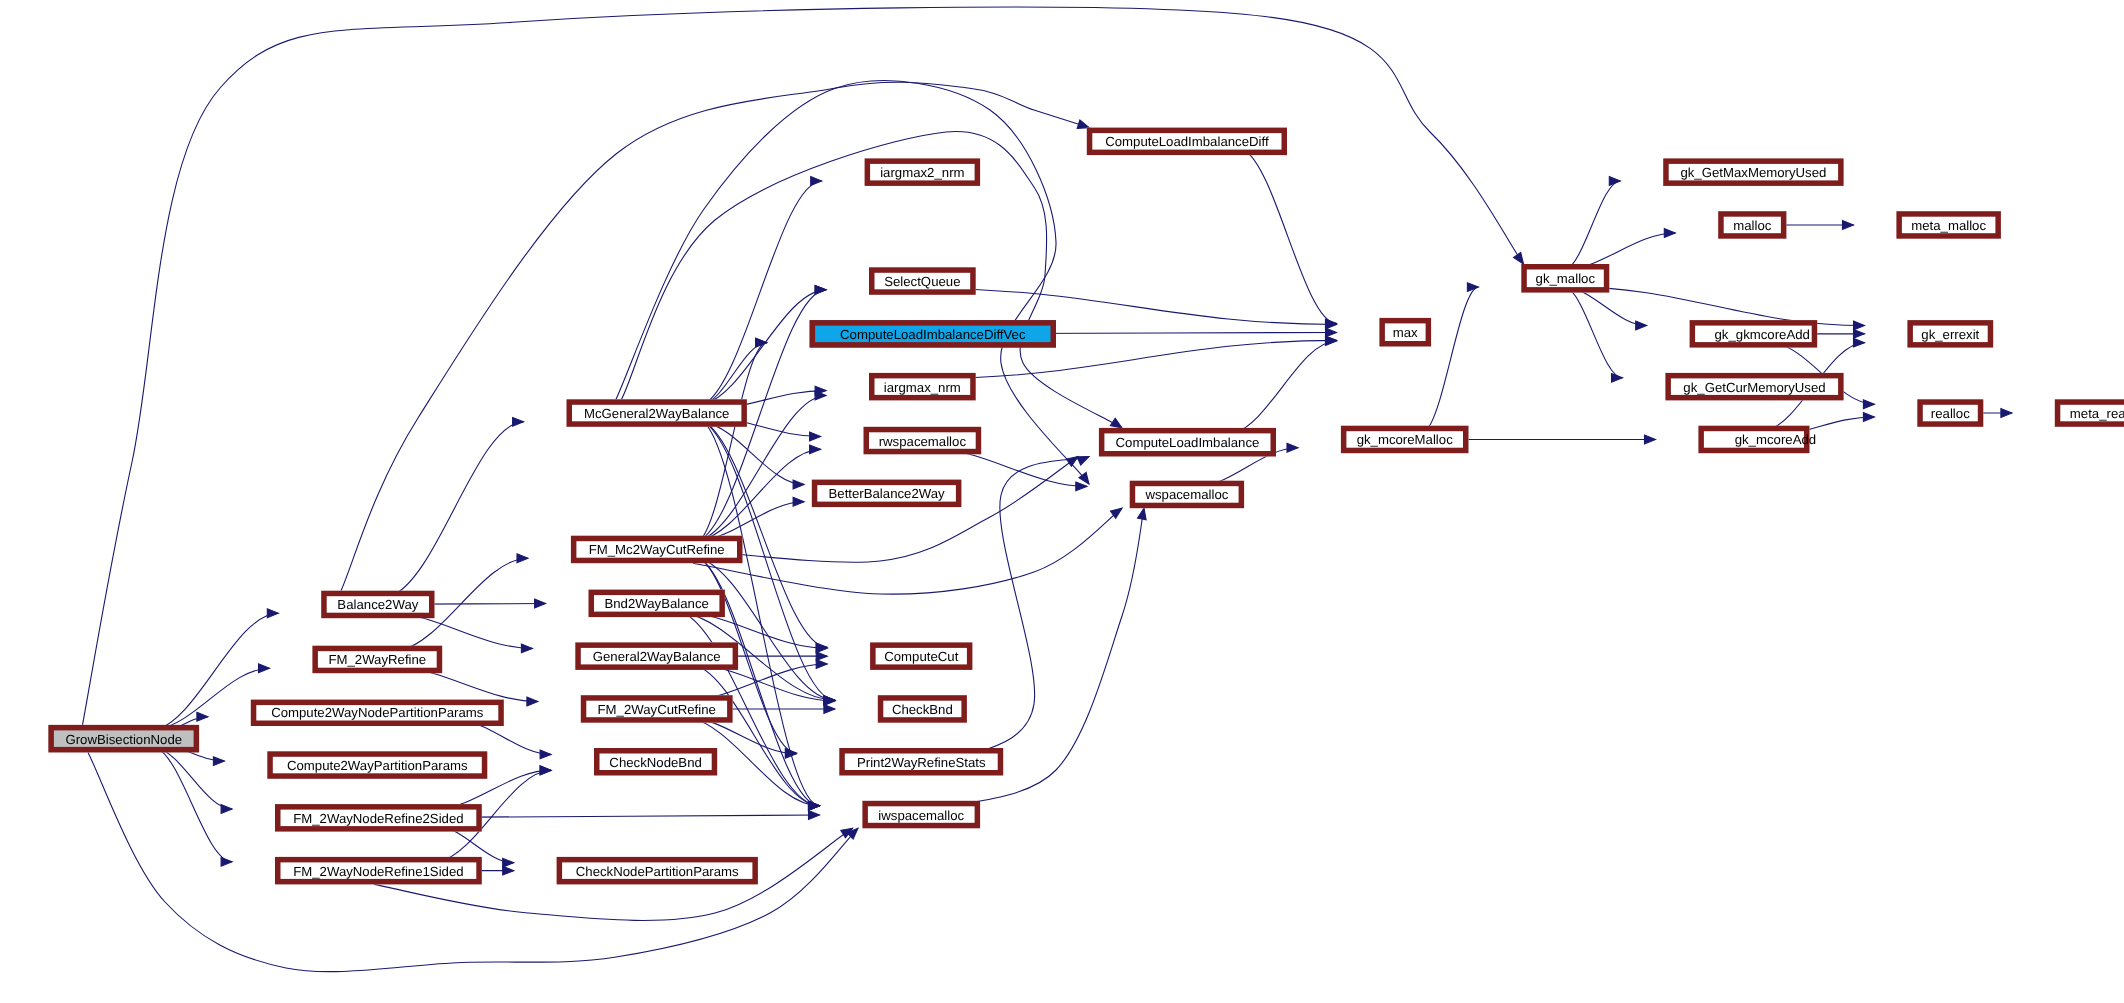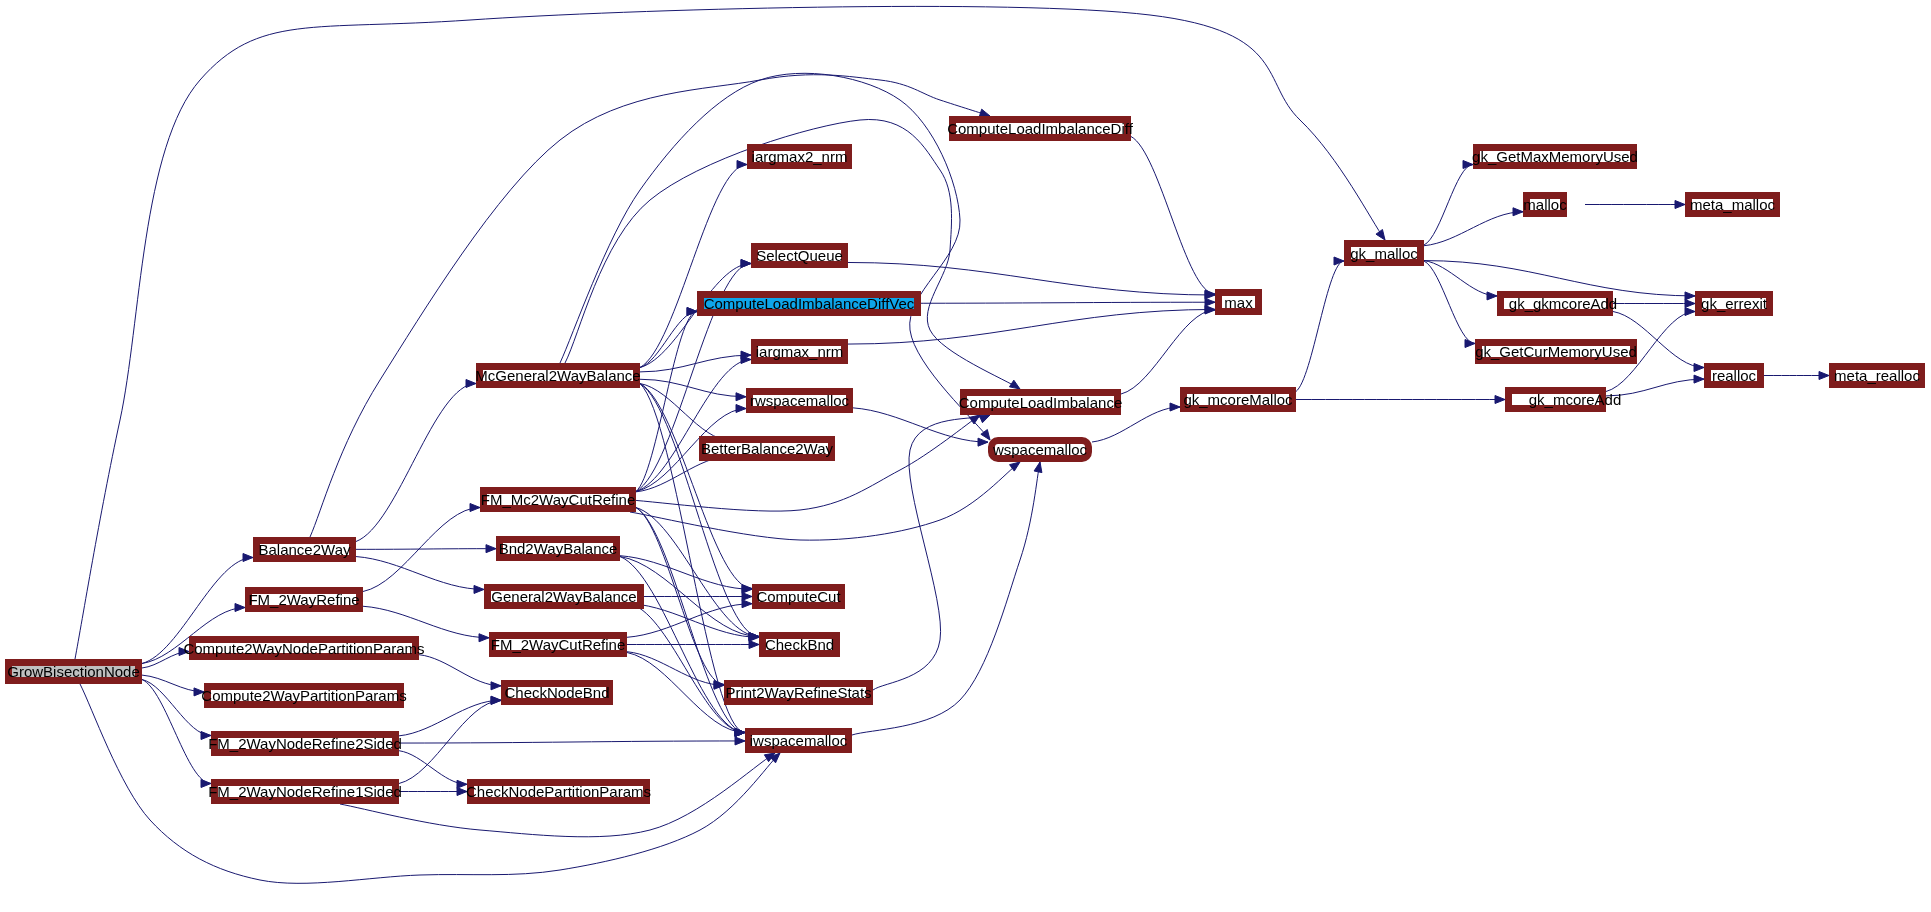--- a/index.html
+++ b/index.html
@@ -1,23 +1,23 @@
 <!DOCTYPE html>
 <html><head>
 <meta charset="utf-8">
 <style>
   html, body { margin: 0; padding: 0; background: #ffffff; }
   body { width: 1931px; height: 912px; position: relative; overflow: hidden;
          font-family: "Liberation Sans", "DejaVu Sans", sans-serif; }
   #graph { position: absolute; left: 0; top: 0; width: 1931px; height: 912px; }
   #edges { position: absolute; left: 0; top: 0; }
-  .node { position: absolute; box-sizing: border-box; border: 7px solid #7f1d1d;
-          background: #fff; font-size: 15px; color: #000; display: flex;
+  .node { position: absolute; box-sizing: border-box; border: 5px solid #7f1d1d;
+          background: #fff; font-size: 12px; color: #000; display: flex;
           align-items: center; justify-content: center; white-space: nowrap;
-          cursor: pointer; }
+          cursor: pointer; margin-left: 39px; }
   .node.root { background: #bfbfbf; }
   .edge { fill: none; stroke: #191970; stroke-width: 1; }
   .arrow { fill: #191970; stroke: #191970; }
 </style>
 </head>
 <body>
 
 <div id="graph">
   <svg id="edges" width="1931" height="912" xmlns="http://www.w3.org/2000/svg">
       <path d="M142,663.5 C180.85,652.9 214.15,557.5 253,557.5" class="edge" stroke="#191970"></path>
@@ -192,21 +192,21 @@
     </div>
     <div class="node" style="left: 476px; top: 363px; width: 164px; height: 25px; background: rgb(255, 255, 255);">
       <span>McGeneral2WayBalance</span>
     </div>
     <div class="node" style="left: 480px; top: 487px; width: 156px; height: 25px; background: rgb(255, 255, 255);">
       <span>FM_Mc2WayCutRefine</span>
     </div>
     <div class="node" style="left: 496px; top: 536px; width: 124px; height: 25px; background: rgb(255, 255, 255);">
       <span>Bnd2WayBalance</span>
     </div>
-    <div class="node" style="left: 484px; top: 584px; width: 160px; height: 25px; background: rgb(255, 255, 255);">
+    <div class="node" style="left: 484px; top: 584px; width: 148px; height: 25px; background: rgb(255, 255, 255);">
       <span>General2WayBalance</span>
     </div>
     <div class="node" style="left: 489px; top: 632px; width: 138px; height: 25px; background: rgb(255, 255, 255);">
       <span>FM_2WayCutRefine</span>
     </div>
     <div class="node" style="left: 501px; top: 680px; width: 112px; height: 25px; background: rgb(255, 255, 255);">
       <span>CheckNodeBnd</span>
     </div>
     <div class="node" style="left: 467px; top: 779px; width: 183px; height: 25px; background: rgb(255, 255, 255);">
       <span>CheckNodePartitionParams</span>
@@ -243,33 +243,33 @@
     </div>
     <div class="node" style="left: 949px; top: 116px; width: 182px; height: 25px; background: rgb(255, 255, 255);">
       <span>ComputeLoadImbalanceDiff</span>
     </div>
     <div class="node" style="left: 1215px; top: 289px; width: 47px; height: 26px; background: rgb(255, 255, 255);">
       <span>max</span>
     </div>
     <div class="node" style="left: 960px; top: 389px; width: 161px; height: 26px; background: rgb(255, 255, 255);">
       <span>ComputeLoadImbalance</span>
     </div>
-    <div class="node" style="left: 988px; top: 437px; width: 104px; height: 25px; background: rgb(255, 255, 255); border-radius: 10px;">
+    <div class="node" style="left: 988px; top: 437px; width: 104px; height: 25px; background: rgb(255, 255, 255);">
       <span>wspacemalloc</span>
     </div>
     <div class="node" style="left: 1180px; top: 387px; width: 116px; height: 25px; background: rgb(255, 255, 255);">
       <span>gk_mcoreMalloc</span>
     </div>
     <div class="node" style="left: 1344px; top: 240px; width: 80px; height: 26px; background: rgb(255, 255, 255);">
       <span>gk_malloc</span>
     </div>
     <div class="node" style="left: 1473px; top: 144px; width: 164px; height: 25px; background: rgb(255, 255, 255);">
       <span>gk_GetMaxMemoryUsed</span>
     </div>
-    <div class="node" style="left: 1523px; top: 192px; width: 44px; height: 25px; background: rgb(255, 255, 255);">
+    <div class="node" style="left: 1523px; top: 192px; width: 62px; height: 25px; background: rgb(255, 255, 255);">
       <span>malloc</span>
     </div>
     <div class="node" style="left: 1685px; top: 192px; width: 95px; height: 25px; background: rgb(255, 255, 255);">
       <span>meta_malloc</span>
     </div>
     <div class="node" style="left: 1497px; top: 291px; width: 116px; height: 25px; background: rgb(255, 255, 255); padding-left: 16px;">
       <span>gk_gkmcoreAdd</span>
     </div>
     <div class="node" style="left: 1695px; top: 291px; width: 78px; height: 25px; background: rgb(255, 255, 255);">
       <span>gk_errexit</span>

